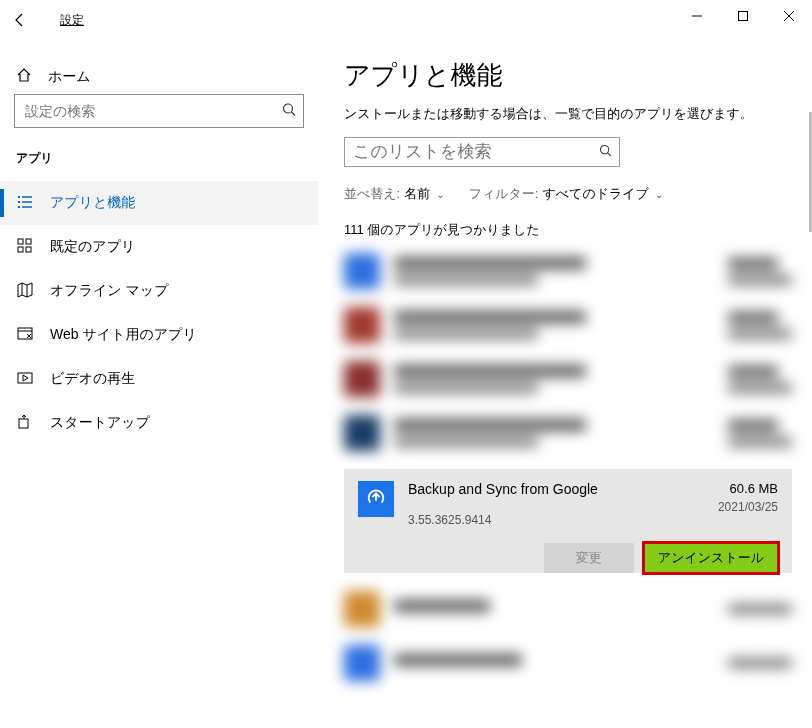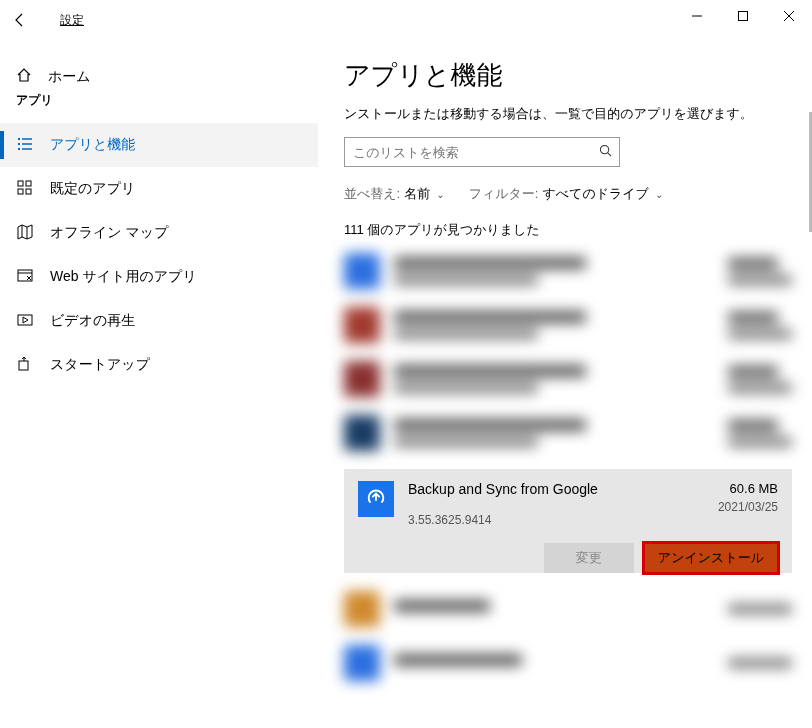--- a/index.html
+++ b/index.html
@@ -106,21 +106,21 @@
   }
   .page-sub {
     font-size: 13px;
     margin-bottom: 14px;
   }
   .list-search-wrap { position:relative; width:276px; margin-bottom:18px; }
   .list-search-input {
     width:100%; height:30px;
     border:1px solid #999;
     padding:0 30px 0 8px;
-    font-size:13px;
+    font-size:17px;
     font-family: inherit;
   }
   .list-search-icon {
     position:absolute; right:8px; top:50%; transform:translateY(-50%);
     color:#333;
   }
   .filters-row {
     display:flex; align-items:center;
     font-size:13px;
     margin-bottom:18px;
@@ -160,21 +160,21 @@
   .sel-ver { font-size:12px; color:#555; margin-top:16px; }
   .sel-meta { text-align:right; font-size:13px; }
   .sel-date { color:#555; font-size:12px; margin-top:4px; }
   .sel-buttons {
     display:flex; justify-content:flex-end; gap:10px;
     margin-top:16px;
   }
   .btn {
     min-width:90px; height:30px;
     border:none;
-    background:#c2410c;
+    background:#84cc16;
     font-size:13px;
     font-family: inherit;
     padding:0 14px;
   }
   .btn.disabled { color:#888; background:#d4d4d4; }
   .btn.highlight { outline:3px solid #d40000; outline-offset:-1px; }
   .scrollbar-thumb {
     position:absolute;
     right:0; top:72px;
     width:3px; height:120px;
@@ -214,20 +214,29 @@
 
 <div class="layout">
   <div class="sidebar">
     <div class="home-row">
       <span class="home-icon">
         <svg width="16" height="16" viewBox="0 0 16 16">
             <path d="M2 8 L8 2 L14 8 M4 7 V14 H12 V7" stroke="#000" stroke-width="1.2" fill="none"></path>
           </svg>
       </span>
       <span>ホーム</span>
+    </div>
+    <div class="search-wrap">
+      <input class="search-input" placeholder="設定の検索" style="">
+      <span class="search-icon-right">
+        <svg width="14" height="14" viewBox="0 0 14 14">
+            <circle cx="6" cy="6" r="4.5" stroke="#333" stroke-width="1.2" fill="none"></circle>
+            <line x1="9.5" y1="9.5" x2="13" y2="13" stroke="#333" stroke-width="1.2"></line>
+          </svg>
+      </span>
     </div>
     <div class="category-label">アプリ</div>
 
     <div class="nav-item active">
       <span class="nav-icon">
         <svg width="16" height="16" viewBox="0 0 16 16">
             <rect x="1" y="2" width="2" height="2" fill="#0067c0"></rect>
             <rect x="1" y="7" width="2" height="2" fill="#0067c0"></rect>
             <rect x="1" y="12" width="2" height="2" fill="#0067c0"></rect>
             <line x1="5" y1="3" x2="15" y2="3" stroke="#0067c0" stroke-width="1.5"></line>

